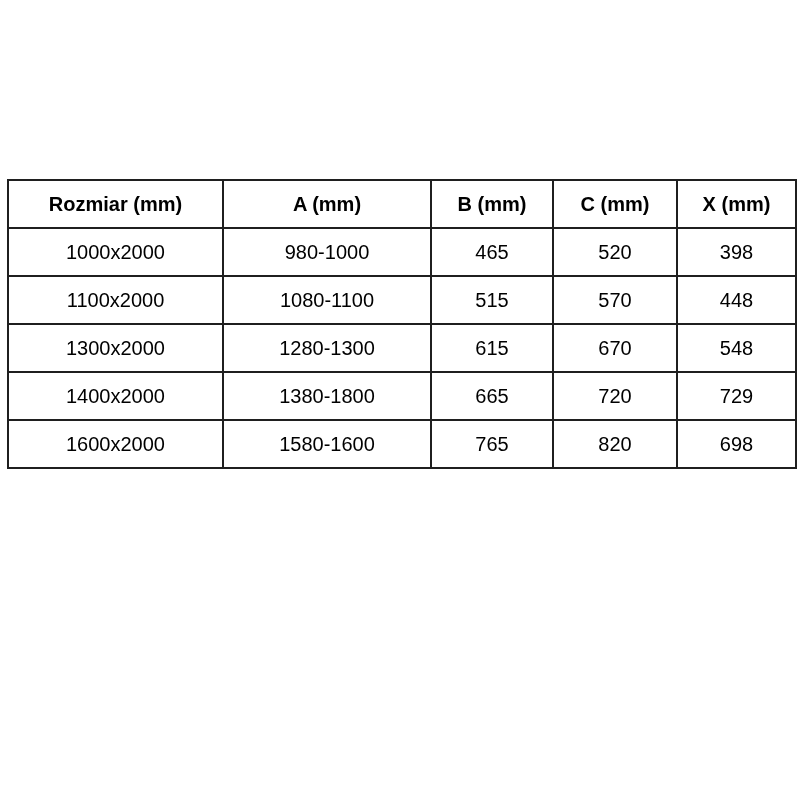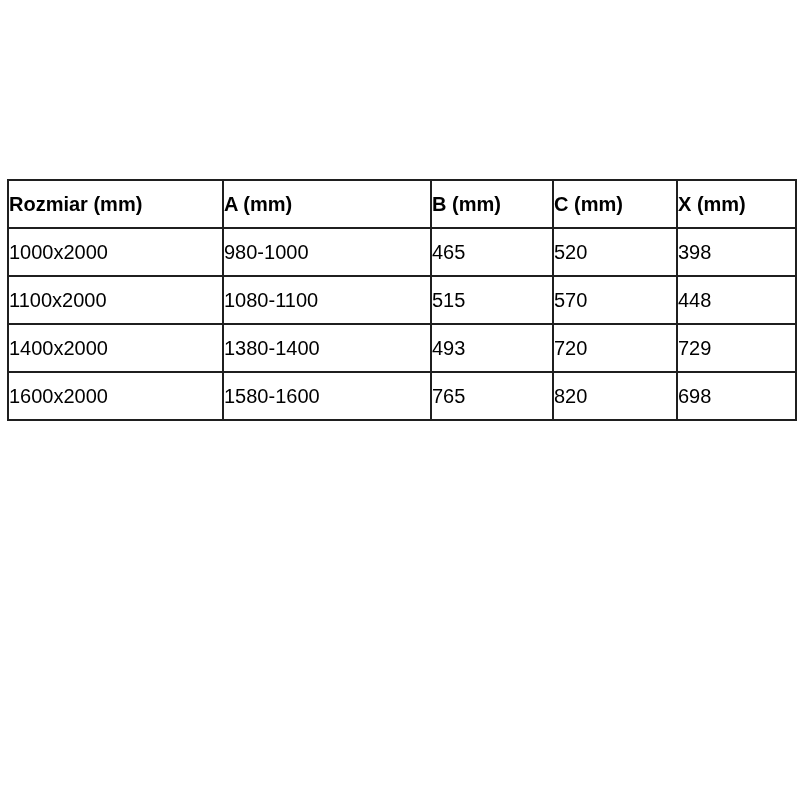--- a/index.html
+++ b/index.html
@@ -18,21 +18,21 @@
     width: 788px;
   }
   table.size-table {
     border-collapse: collapse;
     table-layout: fixed;
     width: 100%;
   }
   table.size-table th,
   table.size-table td {
     border: 2px solid #1f1f1f;
-    text-align: left;
+    text-align: center;
     vertical-align: middle;
     height: 46px;
     padding: 0;
     font-size: 20px;
     overflow: hidden;
     white-space: nowrap;
   }
   table.size-table th {
     font-weight: bold;
   }
@@ -67,23 +67,30 @@
           <td>398</td>
         </tr>
         <tr>
           <td>1100x2000</td>
           <td>1080-1100</td>
           <td>515</td>
           <td>570</td>
           <td>448</td>
         </tr>
         <tr>
+          <td>1300x2000</td>
+          <td>1280-1300</td>
+          <td>615</td>
+          <td>670</td>
+          <td>548</td>
+        </tr>
+        <tr>
           <td>1400x2000</td>
-          <td>1380-1400</td>
-          <td>493</td>
+          <td>1380-1800</td>
+          <td>665</td>
           <td>720</td>
           <td>729</td>
         </tr>
         <tr>
           <td>1600x2000</td>
           <td>1580-1600</td>
           <td>765</td>
           <td>820</td>
           <td>698</td>
         </tr>

